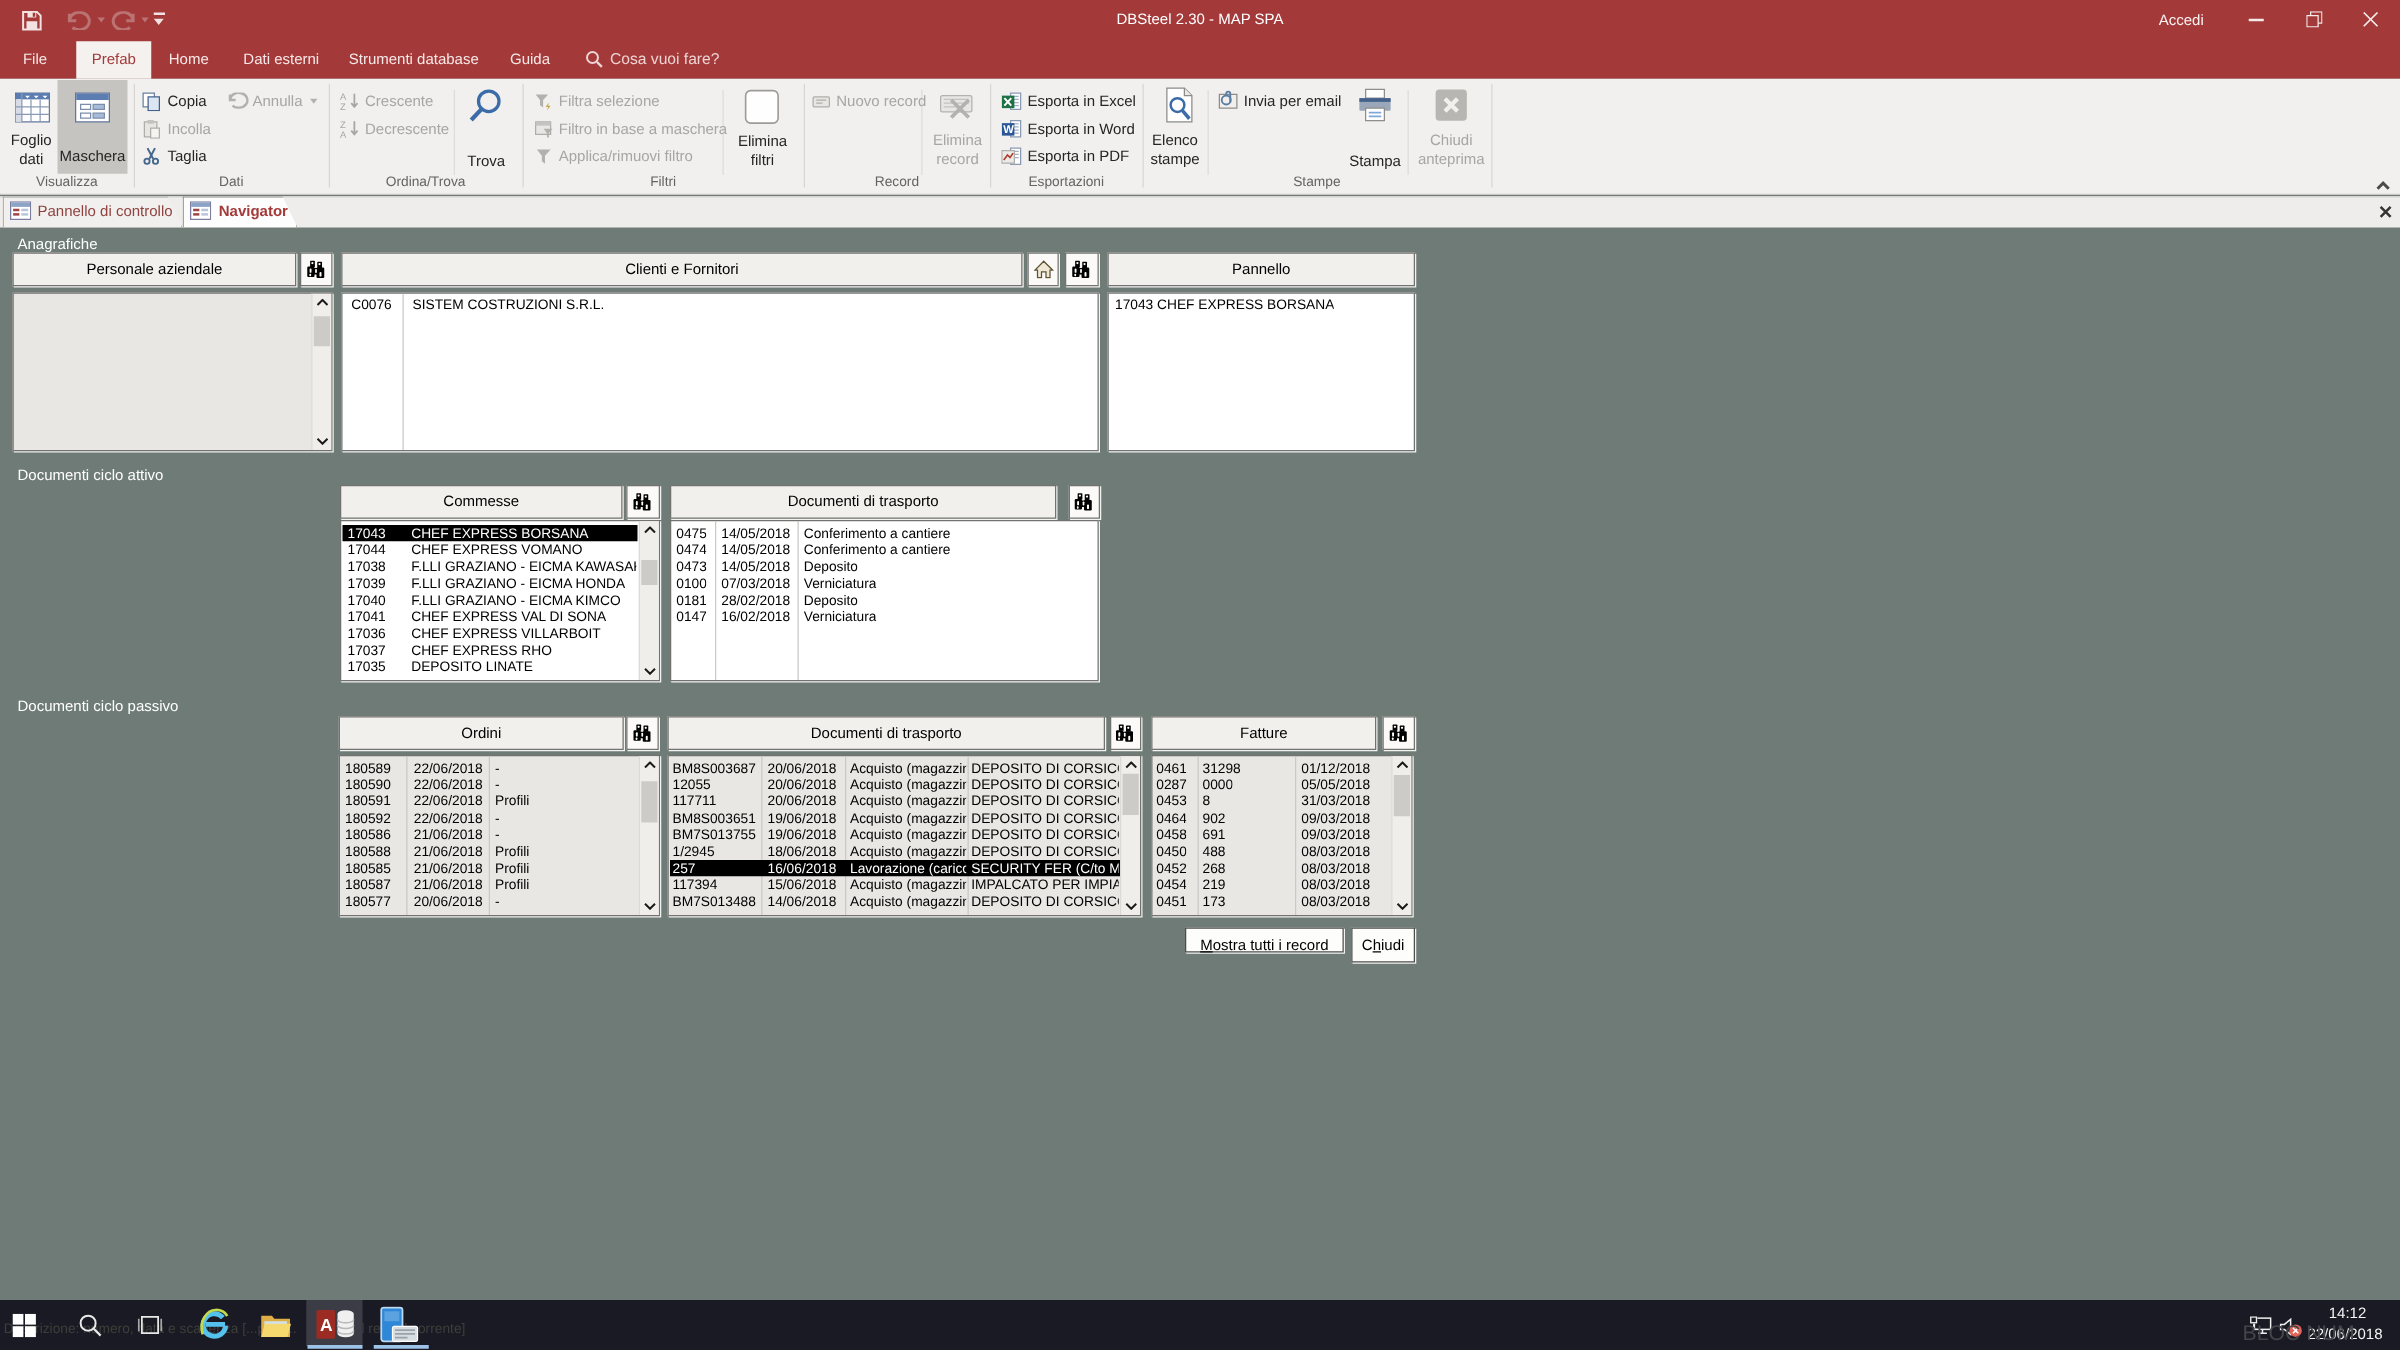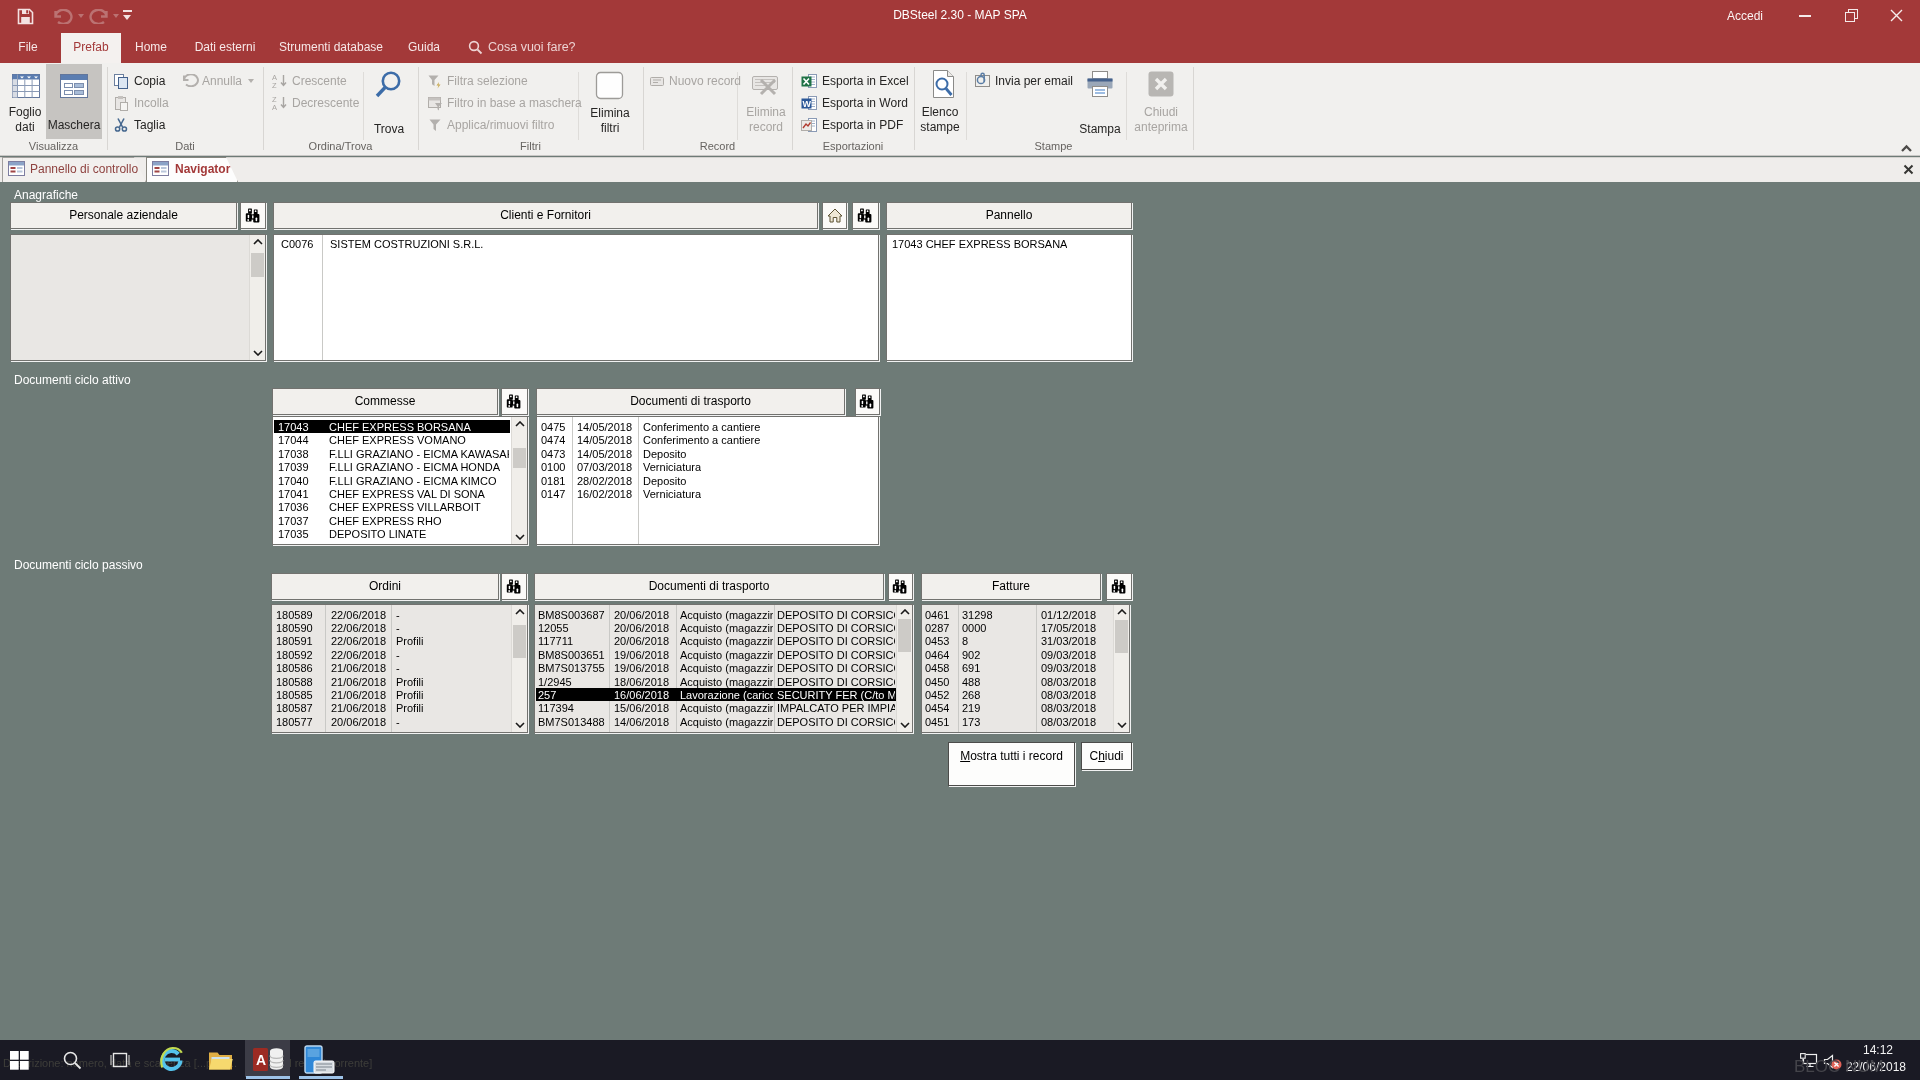--- a/index.html
+++ b/index.html
@@ -554,21 +554,21 @@
     <div class="sbthumb" style="top:14px;height:33px;width:13px"></div>
   </div>
 <div class="box lbg" style="left:921px;top:604px;width:209px;height:129px"></div>
 <div class="cdiv" style="left:958px;top:605px;height:127px"></div>
 <div class="cdiv" style="left:1036px;top:605px;height:127px"></div>
 <div class="cell" style="left:925px;top:607.5px">0461</div>
 <div class="cell" style="left:962px;top:607.5px">31298</div>
 <div class="cell" style="left:1041px;top:607.5px">01/12/2018</div>
 <div class="cell" style="left:925px;top:620.9px">0287</div>
 <div class="cell" style="left:962px;top:620.9px">0000</div>
-<div class="cell" style="left:1041px;top:620.9px">17/05/2018</div>
+<div class="cell" style="left:1041px;top:620.9px">05/05/2018</div>
 <div class="cell" style="left:925px;top:634.3px">0453</div>
 <div class="cell" style="left:962px;top:634.3px">8</div>
 <div class="cell" style="left:1041px;top:634.3px">31/03/2018</div>
 <div class="cell" style="left:925px;top:647.7px">0464</div>
 <div class="cell" style="left:962px;top:647.7px">902</div>
 <div class="cell" style="left:1041px;top:647.7px">09/03/2018</div>
 <div class="cell" style="left:925px;top:661.1px">0458</div>
 <div class="cell" style="left:962px;top:661.1px">691</div>
 <div class="cell" style="left:1041px;top:661.1px">09/03/2018</div>
 <div class="cell" style="left:925px;top:674.5px">0450</div>
@@ -585,21 +585,21 @@
 <div class="cell" style="left:1041px;top:714.7px">08/03/2018</div>
 <div class="sb" style="left:1113px;top:605px;width:16px;height:127px">
     <svg style="position:absolute;left:3px;top:4px" width="10" height="6" viewBox="0 0 10 6">
       <path d="M1 5 L5 1 L9 5" fill="none" stroke="#1a1a1a" stroke-width="1.6"></path>
     </svg>
     <svg style="position:absolute;left:3px;bottom:4px" width="10" height="6" viewBox="0 0 10 6">
       <path d="M1 1 L5 5 L9 1" fill="none" stroke="#1a1a1a" stroke-width="1.6"></path>
     </svg>
     <div class="sbthumb" style="top:15px;height:33px;width:13px"></div>
   </div>
-<div class="btn" style="left:948px;top:742px;width:127px;height:44px;line-height:26px"><u>M</u>ostra tutti i record</div>
+<div class="btn" style="left:948px;top:742px;width:127px;height:20px;line-height:26px"><u>M</u>ostra tutti i record</div>
 <div class="btn" style="left:1081px;top:742px;width:51px;height:28px;line-height:26px">C<u>h</u>iudi</div>
 <div class="a tsk"></div>
 <div class="a" style="left:3px;top:1057px;font-size:11px;color:#3e3e3a;white-space:pre">Descrizione: numero, data e scadenza [...prog...       ...are il record corrente]</div>
 <svg class="a" style="left:10px;top:1051px" width="19" height="19" viewBox="0 0 19 19">
     <rect x="0" y="0" width="8.7" height="8.7" fill="#fff"></rect>
     <rect x="10" y="0" width="8.7" height="8.7" fill="#fff"></rect>
     <rect x="0" y="10" width="8.7" height="8.7" fill="#fff"></rect>
     <rect x="10" y="10" width="8.7" height="8.7" fill="#fff"></rect>
   </svg>
 <svg class="a" style="left:62px;top:1050px" width="20" height="20" viewBox="0 0 20 20">

